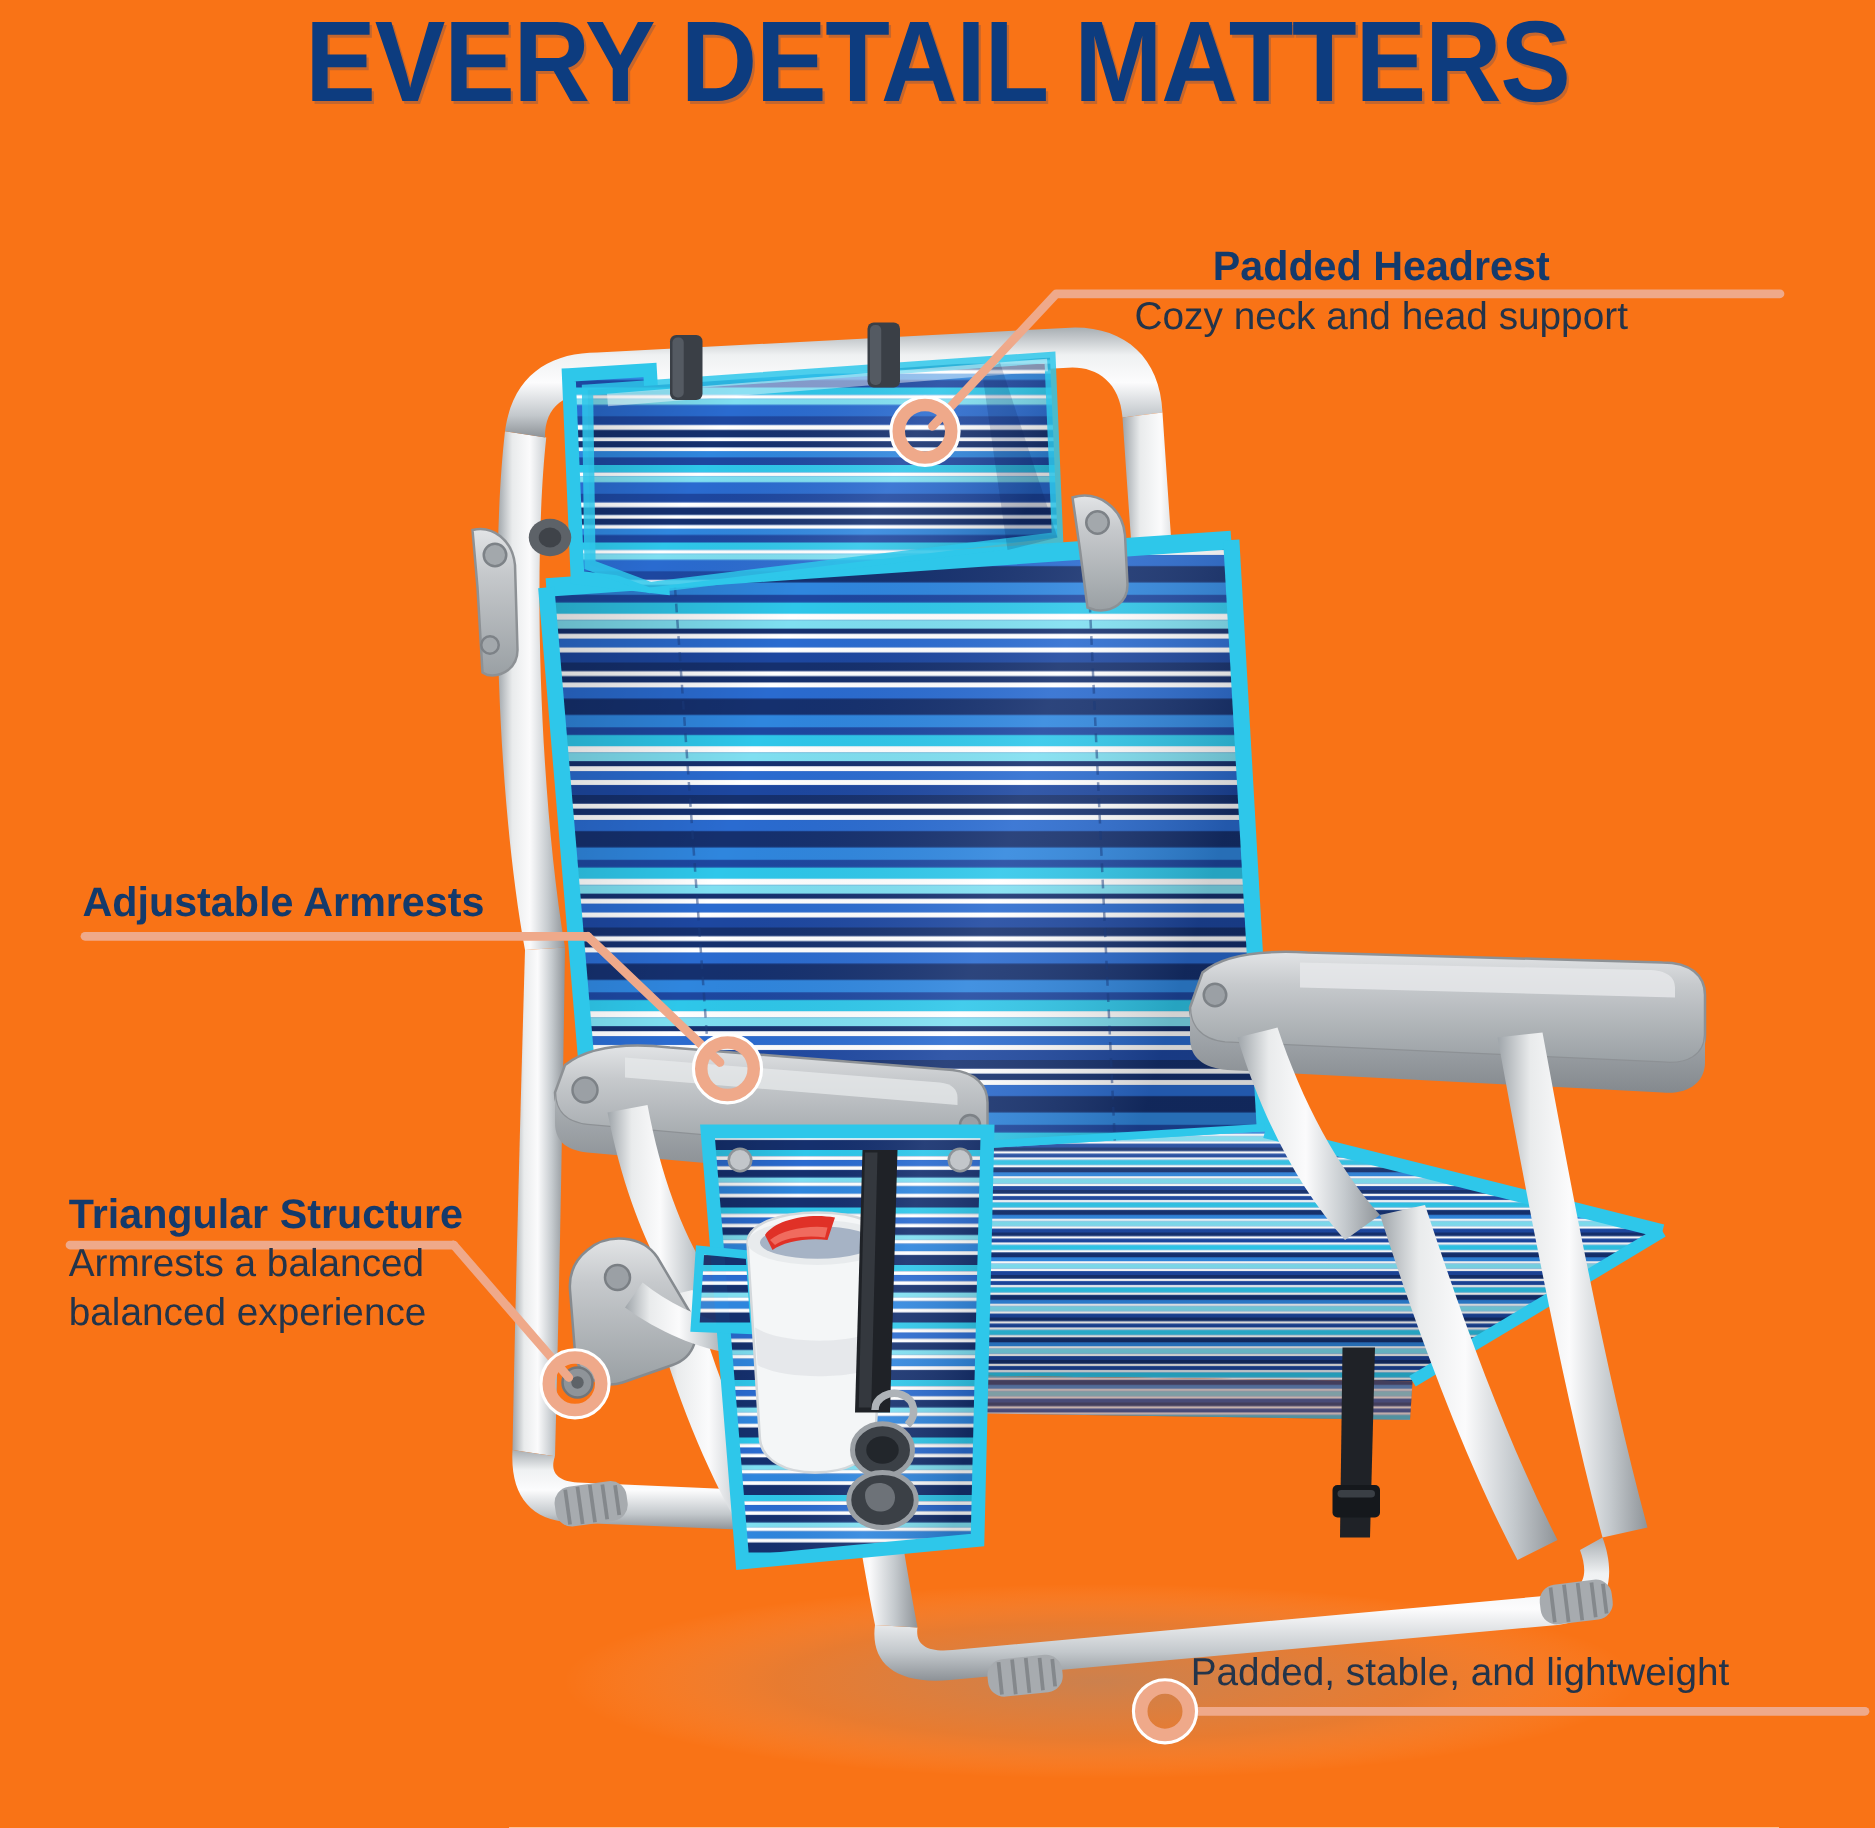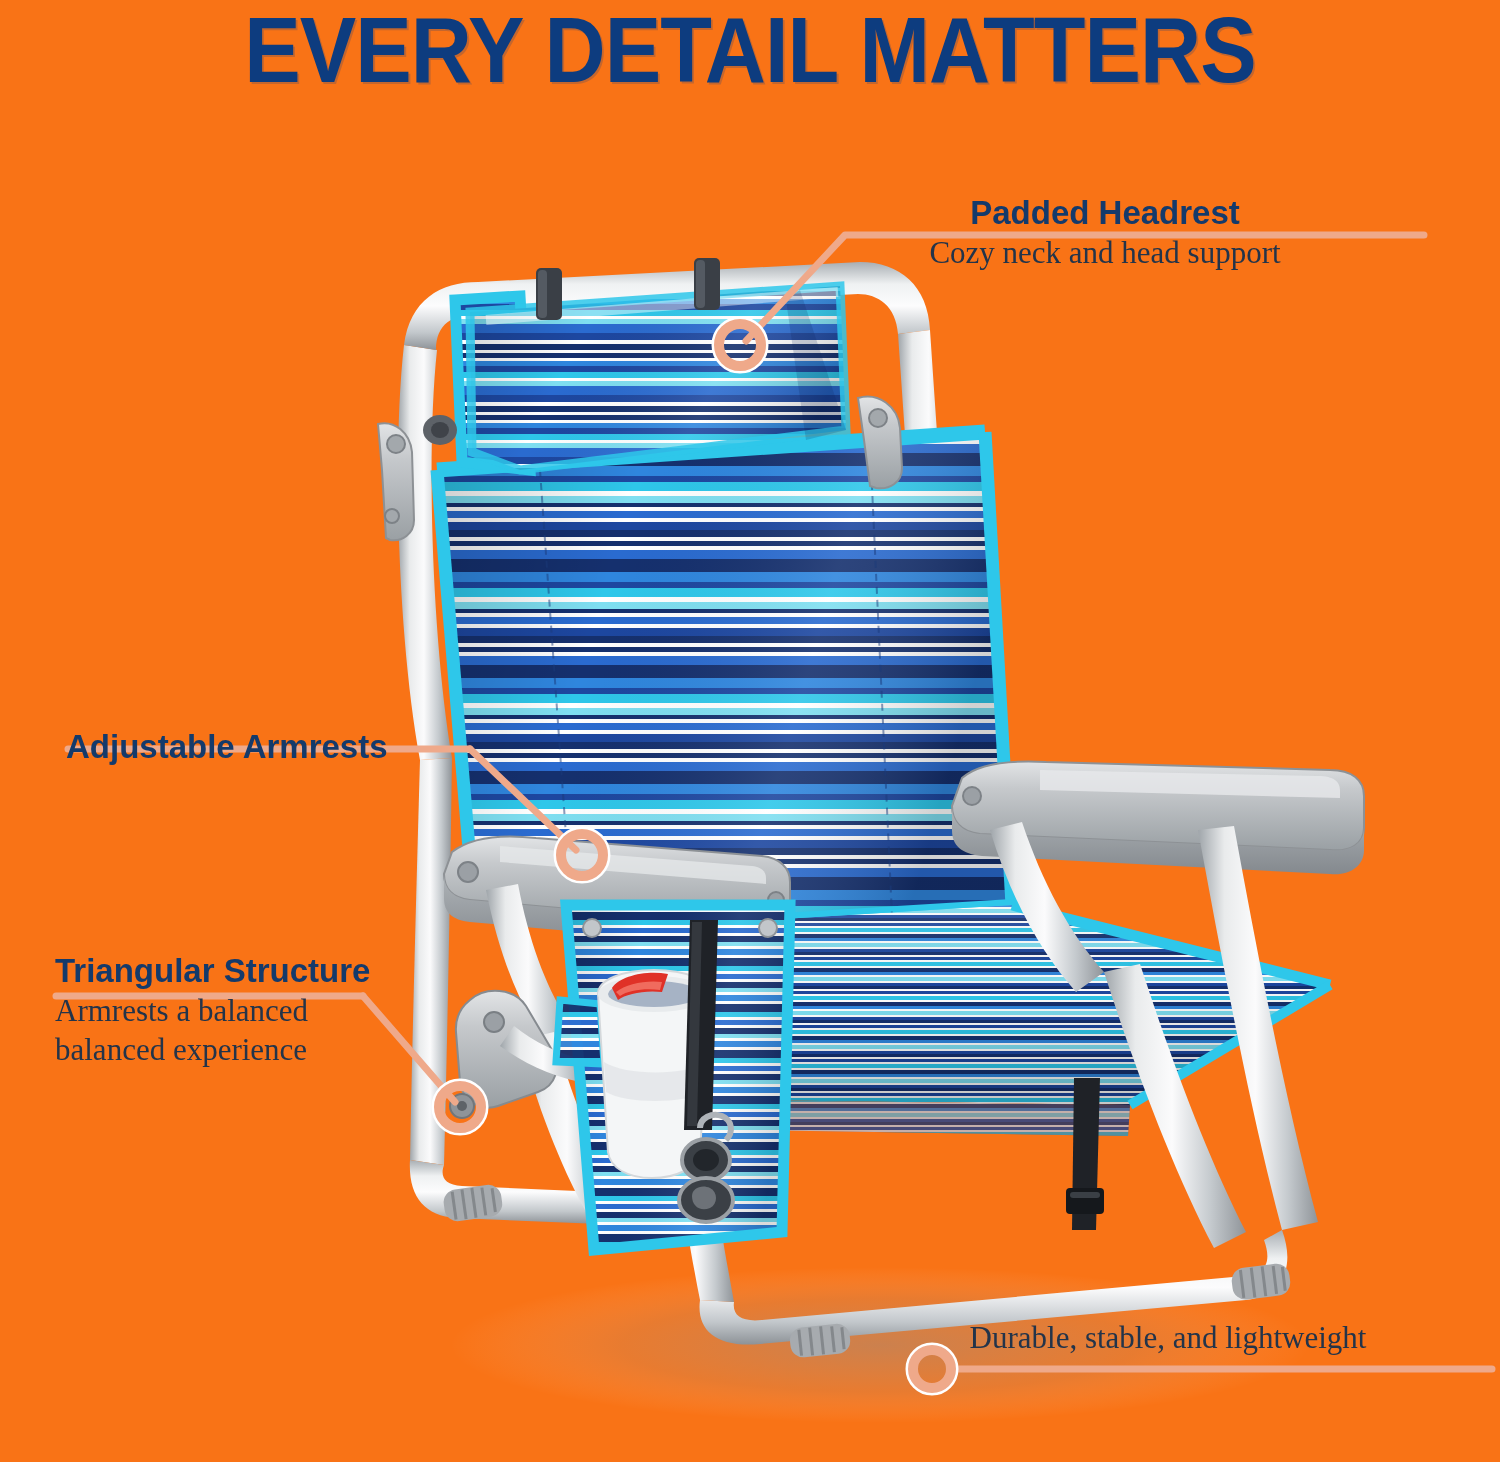--- a/index.html
+++ b/index.html
@@ -48,27 +48,27 @@
     line-height: 40px;
     color: #143a6b;
     white-space: nowrap;
   }
   .callout .c-desc {
     font-weight: 400;
     font-size: 31px;
     line-height: 39px;
     color: #23344a;
   }
-  .callout .c-desc .dl { display: block; white-space: nowrap; font-family: Liberation Serif, serif; }
+  .callout .c-desc .dl { display: block; white-space: nowrap; }
   .callout.right-align { text-align: right; }
   .callout.right-align .c-title,
   .callout.right-align .c-desc { text-align: center; }
 
   #callout-headrest { right: 75px; top: 193px; width: 640px; }
-  #callout-armrests { left: 66px; top: 727px; width: 470px; }
+  #callout-armrests { left: 66px; top: 702px; width: 470px; }
   #callout-triangular { left: 55px; top: 951px; width: 470px; }
   #callout-frame { right: 12px; top: 1318px; width: 640px; }
 
   
   #leaders, #chair {
     position: absolute;
     left: 0; top: 0;
     width: 1500px;
     height: 1462px;
   }
@@ -456,17 +456,17 @@
   <div class="callout" id="callout-triangular">
     <div class="c-title">Triangular Structure</div>
     <div class="c-desc">
       <span class="dl">Armrests a balanced</span>
       <span class="dl">balanced experience</span>
     </div>
   </div>
 
   <div class="callout right-align" id="callout-frame">
     <div class="c-desc">
-      <span class="dl">Durable, stable, and lightweight</span>
+      <span class="dl">Padded, stable, and lightweight</span>
     </div>
   </div>
 
 </div>
 
 </body></html>

